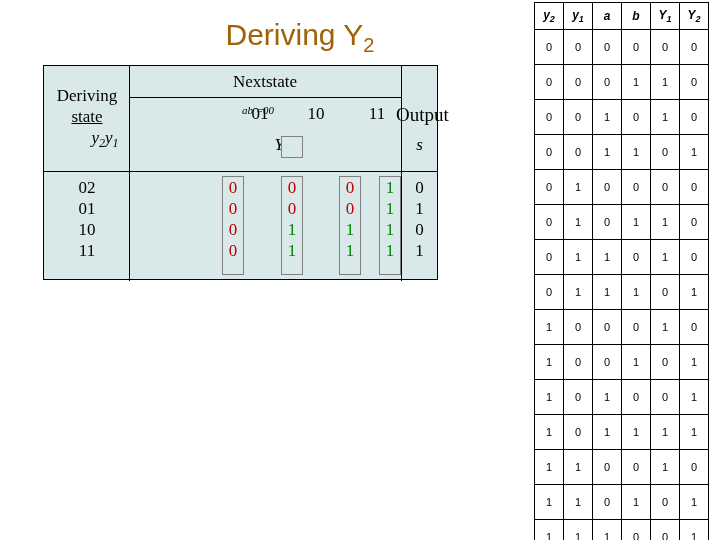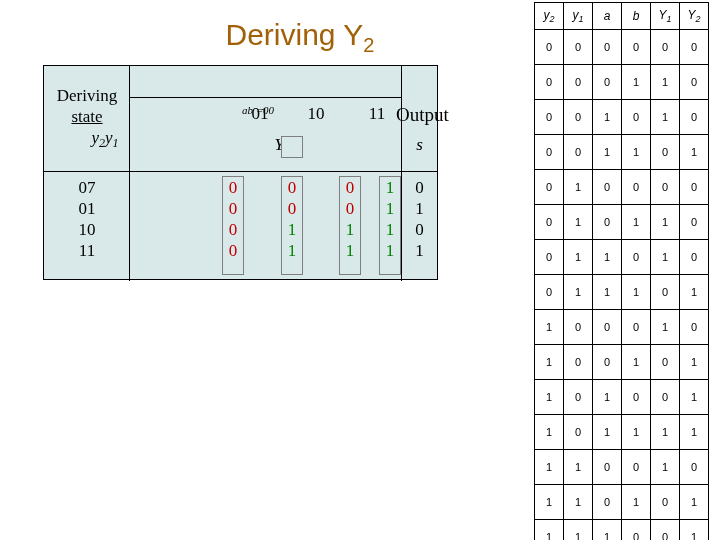--- a/index.html
+++ b/index.html
@@ -132,21 +132,21 @@
   #right-table th, #right-table td {
     border: 1px solid #000000;
     width: 28px;
     height: 34px;
     text-align: center;
     vertical-align: middle;
     color: #000000;
     padding: 0;
   }
   #right-table th {
-    font-weight: normal;
+    font-weight: bold;
     font-style: italic;
     font-size: 12px;
     height: 26px;
   }
   #right-table th .sub { font-size: 9px; vertical-align: sub; }
   .blue { color: #0000c0; }
 </style>
 </head>
 <body>
 
@@ -154,20 +154,21 @@
   <span>Deriving Y</span><span class="sub">2</span>
 </div>
 
 <div id="main-table">
 
   <div class="mt-line v1"></div>
   <div class="mt-line v2"></div>
   <div class="mt-line h1"></div>
   <div class="mt-line h2"></div>
 
+  <div class="mt-cell" id="hdr-nextstate">Nextstate</div>
 
   <div class="mt-cell" id="hdr-present1">Deriving</div>
   <div class="mt-cell" id="hdr-present2">state</div>
   <div class="mt-cell" id="hdr-present3">
     <span>y</span><span class="sub">2</span><span>y</span><span class="sub">1</span>
   </div>
 
   <div class="mt-cell" id="hdr-ab">ab =00</div>
   <div class="mt-cell" id="hdr-01">01</div>
   <div class="mt-cell" id="hdr-10">10</div>
@@ -180,21 +181,21 @@
   <div class="mt-cell" id="hdr-output">Output</div>
   <div class="mt-cell" id="hdr-s">s</div>
 
   <div class="hl-box" id="hl-y2" style="left:237px;top:70px;width:22px;height:22px;"></div>
   <div class="hl-box" id="hl-c1" style="left:178px;top:110px;width:22px;height:99px;"></div>
   <div class="hl-box" id="hl-c2" style="left:237px;top:110px;width:22px;height:99px;"></div>
   <div class="hl-box" id="hl-c3" style="left:295px;top:110px;width:22px;height:99px;"></div>
   <div class="hl-box" id="hl-c4" style="left:335px;top:110px;width:22px;height:99px;"></div>
 
   <div id="mt-body">
-      <div class="row-label" style="top: 112px;">07</div>
+      <div class="row-label" style="top: 112px;">02</div>
       <div class="col-val" style="left: 178px; top: 112px; color: rgb(192, 0, 0);">0</div>
       <div class="col-val" style="left: 237px; top: 112px; color: rgb(192, 0, 0);">0</div>
       <div class="col-val" style="left: 295px; top: 112px; color: rgb(192, 0, 0);">0</div>
       <div class="col-val" style="left: 335px; top: 112px; color: rgb(0, 128, 0);">1</div>
       <div class="out-val" style="top: 112px;">0</div>
       <div class="row-label" style="top: 133px;">01</div>
       <div class="col-val" style="left: 178px; top: 133px; color: rgb(192, 0, 0);">0</div>
       <div class="col-val" style="left: 237px; top: 133px; color: rgb(192, 0, 0);">0</div>
       <div class="col-val" style="left: 295px; top: 133px; color: rgb(192, 0, 0);">0</div>
       <div class="col-val" style="left: 335px; top: 133px; color: rgb(0, 128, 0);">1</div>

